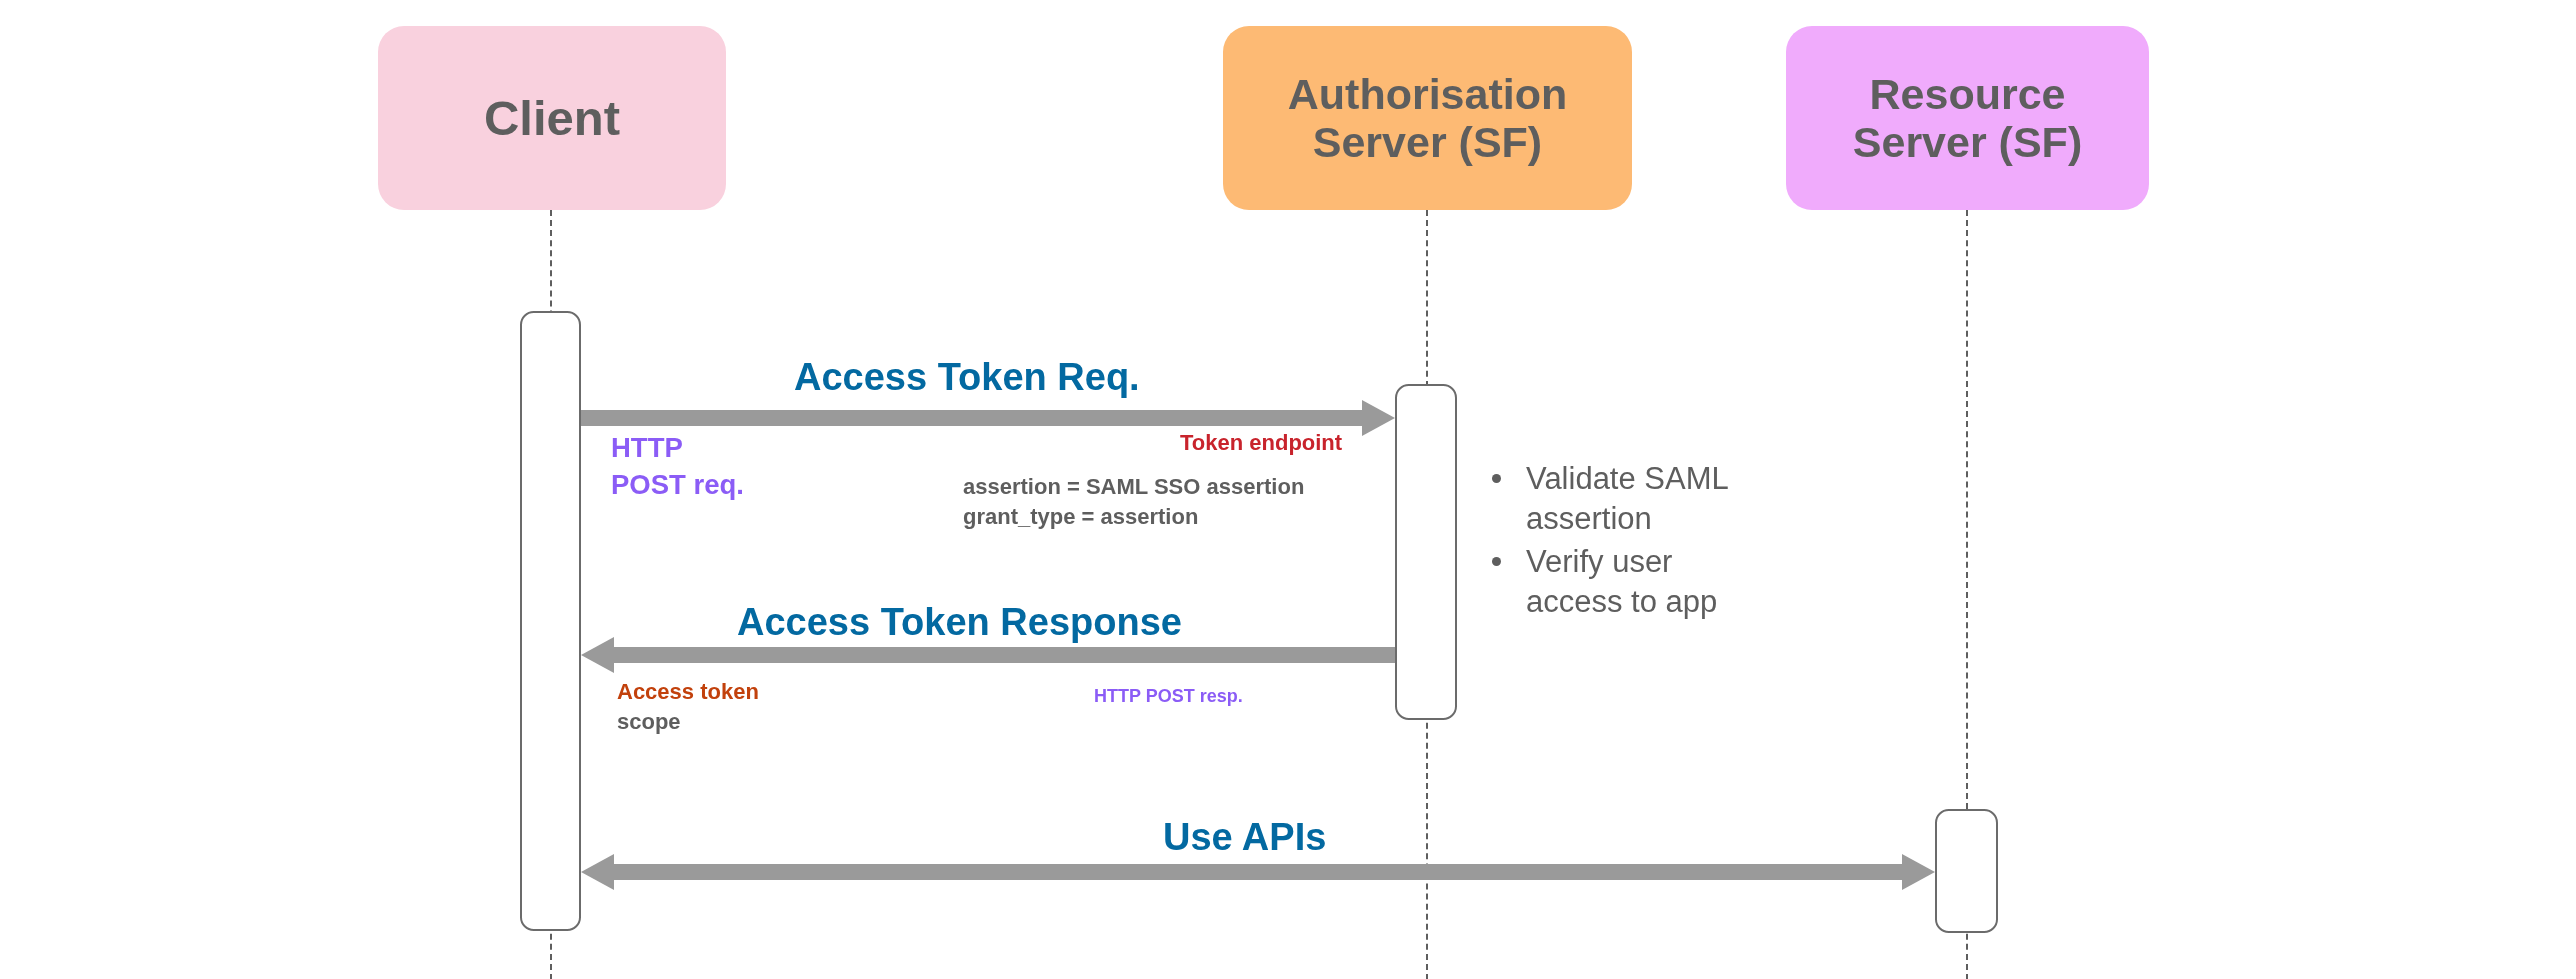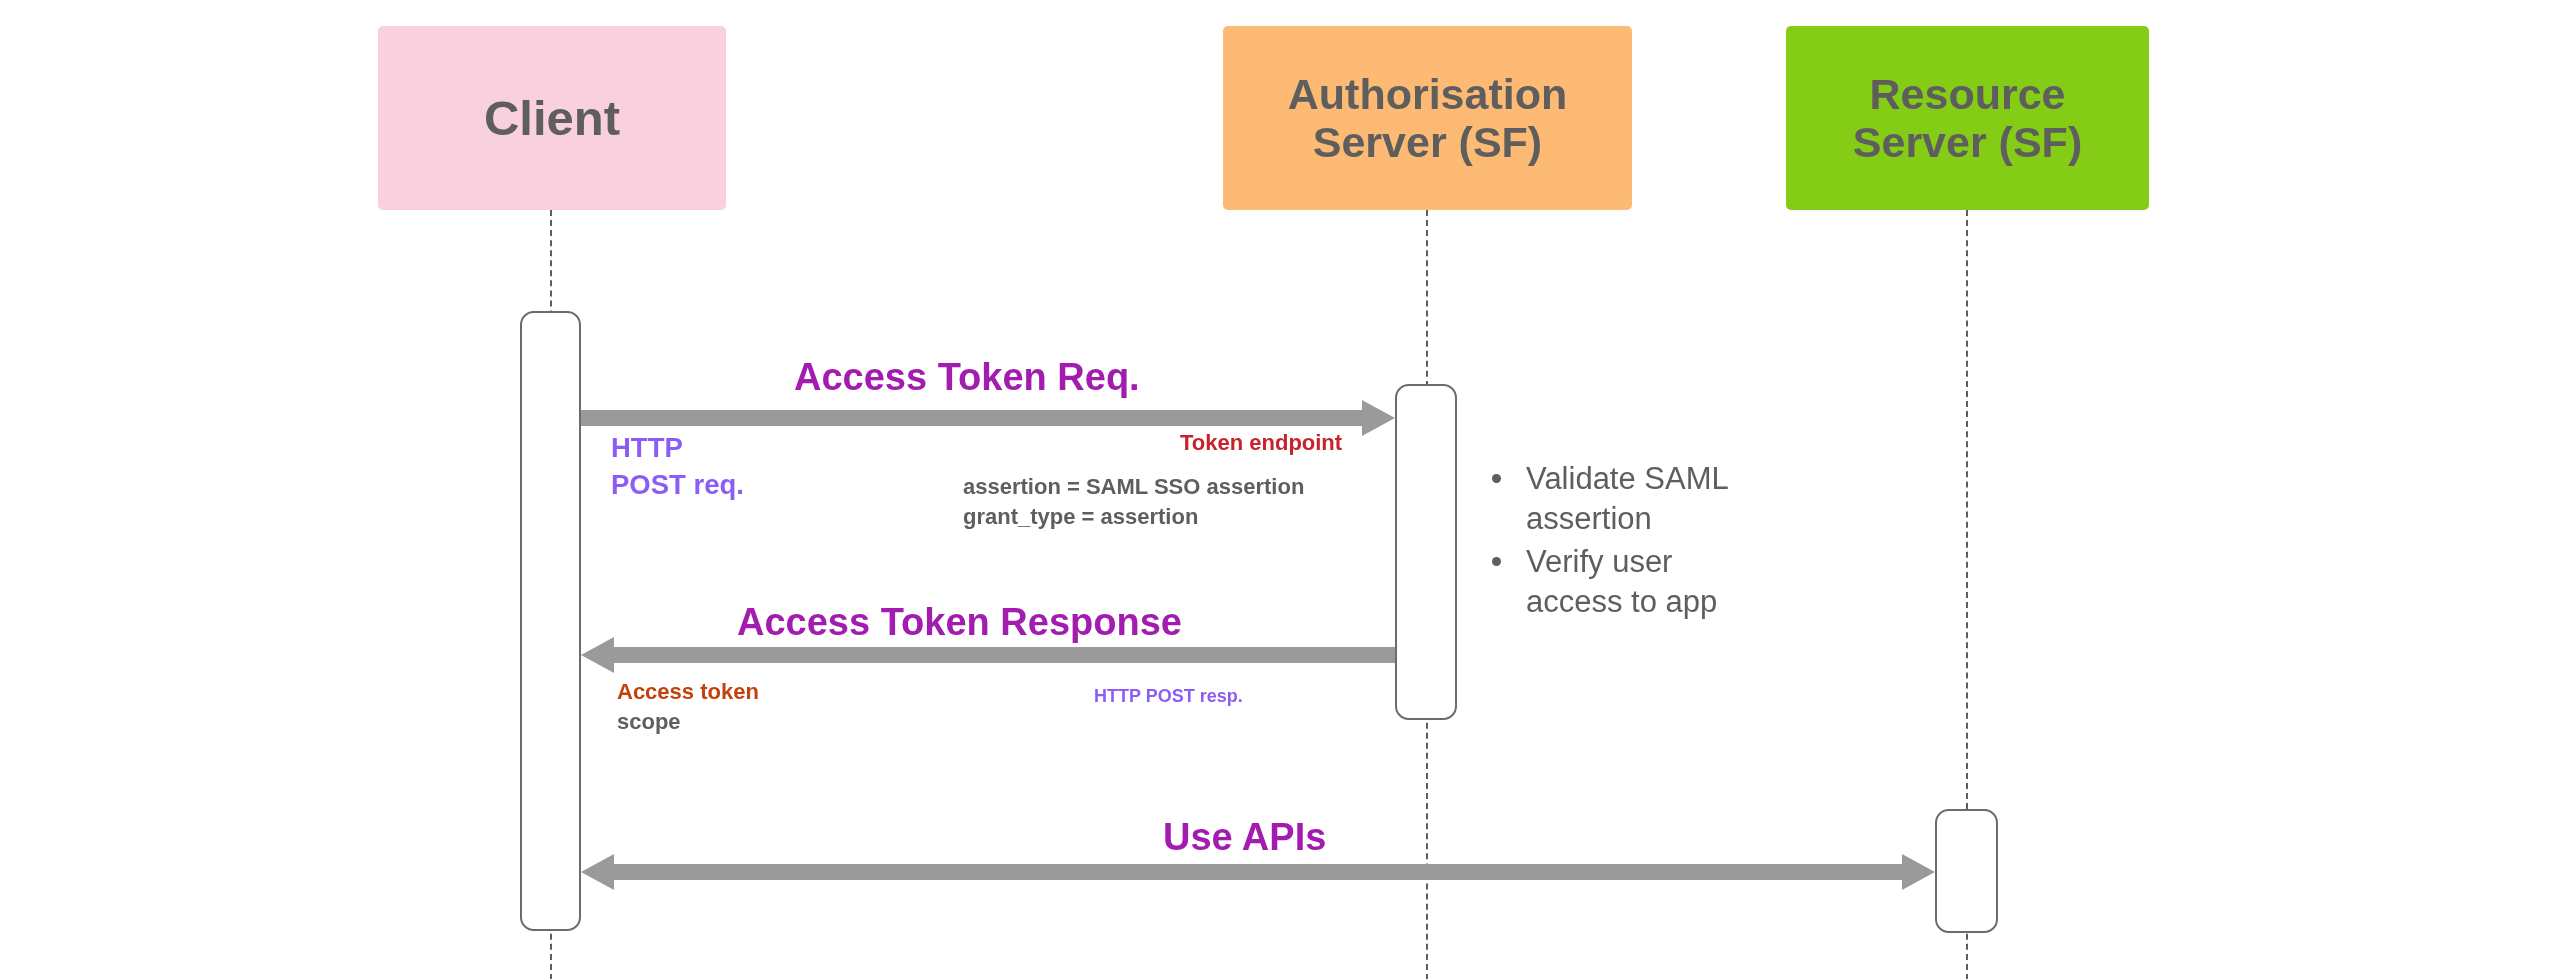--- a/index.html
+++ b/index.html
@@ -19,40 +19,40 @@
     overflow: hidden;
   }
 
   
   .participant {
     position: absolute;
     display: flex;
     align-items: center;
     justify-content: center;
     text-align: center;
-    border-radius: 5px;
+    border-radius: 26px;
     color: #5E5E5E;
     font-weight: bold;
     line-height: 1.12;
     box-sizing: border-box;
     padding: 3.4px 8.6px;
   }
   #participant-client {
     left: 378px; top: 26px; width: 348px; height: 184px;
     background: #F9D1DE;
     font-size: 49px;
   }
   #participant-auth {
     left: 1223px; top: 26px; width: 409px; height: 184px;
     background: #fdba74;
     font-size: 43px;
   }
   #participant-resource {
     left: 1786px; top: 26px; width: 363px; height: 184px;
-    background: #84cc16;
+    background: #f0abfc;
     font-size: 43px;
   }
 
   
   .lifeline {
     position: absolute;
     width: 0;
     border-left: 2.6px dashed #5E5E5E;
   }
   #lifeline-client    { left: 550px;  top: 210px; height: 770px; }
@@ -109,21 +109,21 @@
   #arrow-token-resp .head-left { left: 0px; }
 
   #arrow-use-apis        { left: 581px; top: 872px; width: 1354px; }
   #arrow-use-apis .shaft { left: 33px; width: 1289px; }
   #arrow-use-apis .head-left  { left: 0px; }
   #arrow-use-apis .head-right { left: 1321px; }
 
   
   .msg-title {
     position: absolute;
-    color: #a21caf;
+    color: #0369a1;
     font-weight: bold;
     font-size: 38px;
     white-space: nowrap;
     text-align: center;
   }
   #label-token-req   { left: 794px;  top: 356px; }
   #label-token-resp  { left: 737px;  top: 601px; }
   #label-use-apis    { left: 1163px; top: 816px; }
 
   .note {

